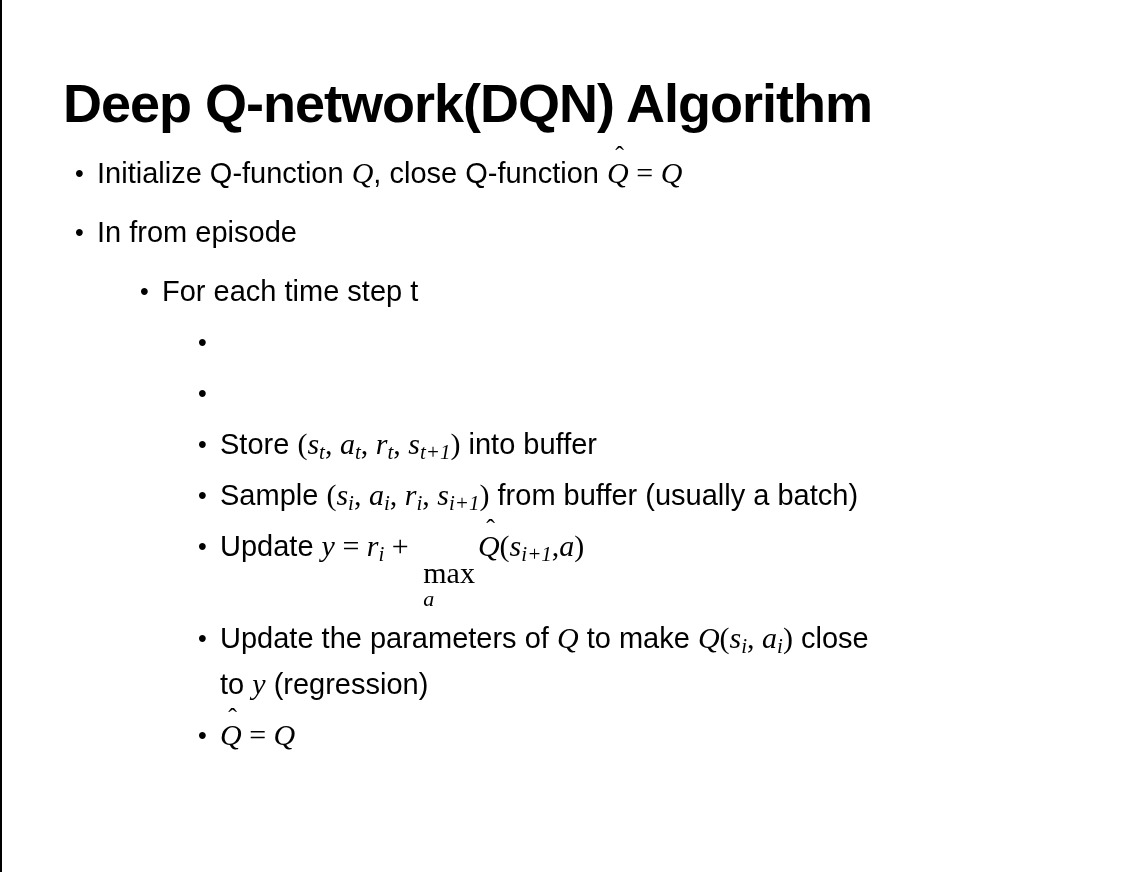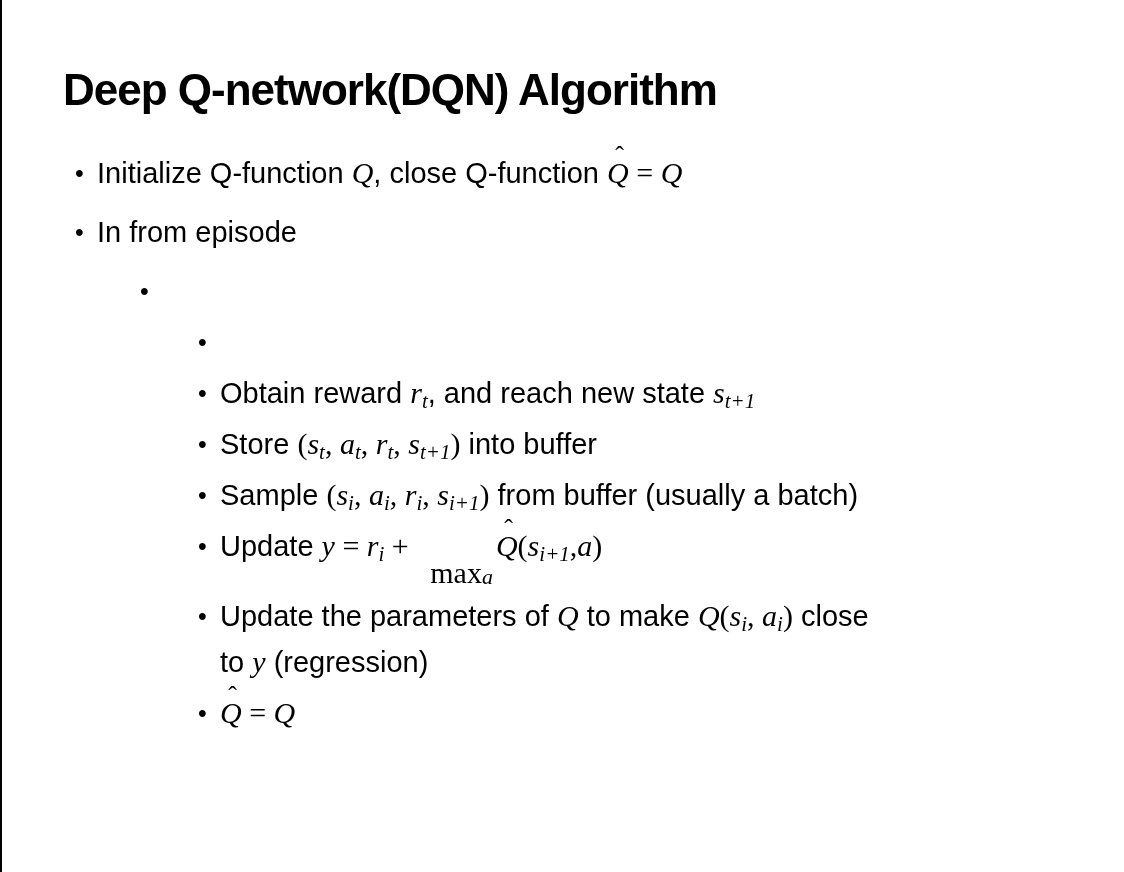--- a/index.html
+++ b/index.html
@@ -5,68 +5,68 @@
   html,body{margin:0;padding:0;}
   body{
     width:1124px;height:872px;
     background:#ffffff;color:#000000;
     font-family:"Liberation Sans","DejaVu Sans",sans-serif;
     overflow:hidden;position:relative;
     border-left:2px solid #000;box-sizing:border-box;
   }
   .title{
     position:absolute;left:61px;top:36px;
-    font-size:44px;font-weight:700;letter-spacing:-1px;
+    font-size:54px;font-weight:700;letter-spacing:-1px;
     white-space:nowrap;
   }
   .content{position:absolute;left:0;top:150px;right:0;}
   .row{display:flex;font-size:29px;line-height:46px;white-space:nowrap;}
   .lvl1{padding-left:73px;margin-bottom:13px;}
   .lvl2{padding-left:138px;margin-bottom:5px;}
   .lvl3{padding-left:196px;margin-bottom:5px;}
   .dot{flex:0 0 22px;font-size:25px;}
   .txt{flex:1;}
   
   .m,.mr,.msub,.qhat,.mstack{font-family:"Liberation Serif","DejaVu Serif",serif;}
   .m{font-style:italic;font-size:30px;}
   .mr{font-size:30px;}
   .msub{font-size:21px;font-style:italic;position:relative;top:0.26em;vertical-align:baseline;line-height:0;letter-spacing:0;}
   .qhat{position:relative;display:inline-block;font-style:italic;font-size:30px;}
   .qhat .hat{
     position:absolute;top:-7px;left:58%;transform:translateX(-50%);
     font-style:normal;font-size:26px;line-height:1;
   }
-  .mstack{display:inline-flex;flex-direction:row;align-items:flex-end;
-    vertical-align:-27px;line-height:1;margin:0 3px 0 14px;}
+  .mstack{display:inline-flex;flex-direction:column;align-items:flex-start;
+    vertical-align:-27px;line-height:1;margin:0 3px 0 7px;}
   .mstack .mtop{font-size:30px;line-height:30px;}
   .mstack .mbot{font-size:22px;line-height:22px;font-style:italic;}
 </style>
 </head>
 <body>
 
 <h1 class="title">Deep Q-network(DQN) Algorithm</h1>
 
 <div class="content">
     <div class="row lvl1">
       <span class="dot">•</span>
       <div class="txt"><span class="seg-p">Initialize Q-function </span><span class="m">Q</span><span class="seg-p">, close Q-function </span><span class="qhat"><span class="hat">ˆ</span>Q</span><span class="mr"> = </span><span class="m">Q</span></div>
     </div>
     <div class="row lvl1">
       <span class="dot">•</span>
       <div class="txt"><span class="seg-p">In from episode</span></div>
     </div>
     <div class="row lvl2">
       <span class="dot">•</span>
+      <div class="txt"><span class="seg-p">For each time step t</span></div>
     </div>
     <div class="row lvl3">
       <span class="dot">•</span>
     </div>
     <div class="row lvl3">
       <span class="dot">•</span>
-      <div class="txt"><span class="seg-p">Obtain reward </span><span class="m">r</span><sub class="msub">t</sub><span class="seg-p">, and reach new state </span><span class="m">s</span><sub class="msub">t+1</sub></div>
     </div>
     <div class="row lvl3">
       <span class="dot">•</span>
       <div class="txt"><span class="seg-p">Store </span><span class="mr">(</span><span class="m">s</span><sub class="msub">t</sub><span class="mr">, </span><span class="m">a</span><sub class="msub">t</sub><span class="mr">, </span><span class="m">r</span><sub class="msub">t</sub><span class="mr">, </span><span class="m">s</span><sub class="msub">t+1</sub><span class="mr">)</span><span class="seg-p"> into buffer</span></div>
     </div>
     <div class="row lvl3">
       <span class="dot">•</span>
       <div class="txt"><span class="seg-p">Sample </span><span class="mr">(</span><span class="m">s</span><sub class="msub">i</sub><span class="mr">, </span><span class="m">a</span><sub class="msub">i</sub><span class="mr">, </span><span class="m">r</span><sub class="msub">i</sub><span class="mr">, </span><span class="m">s</span><sub class="msub">i+1</sub><span class="mr">)</span><span class="seg-p"> from buffer (usually a batch)</span></div>
     </div>
     <div class="row lvl3">

